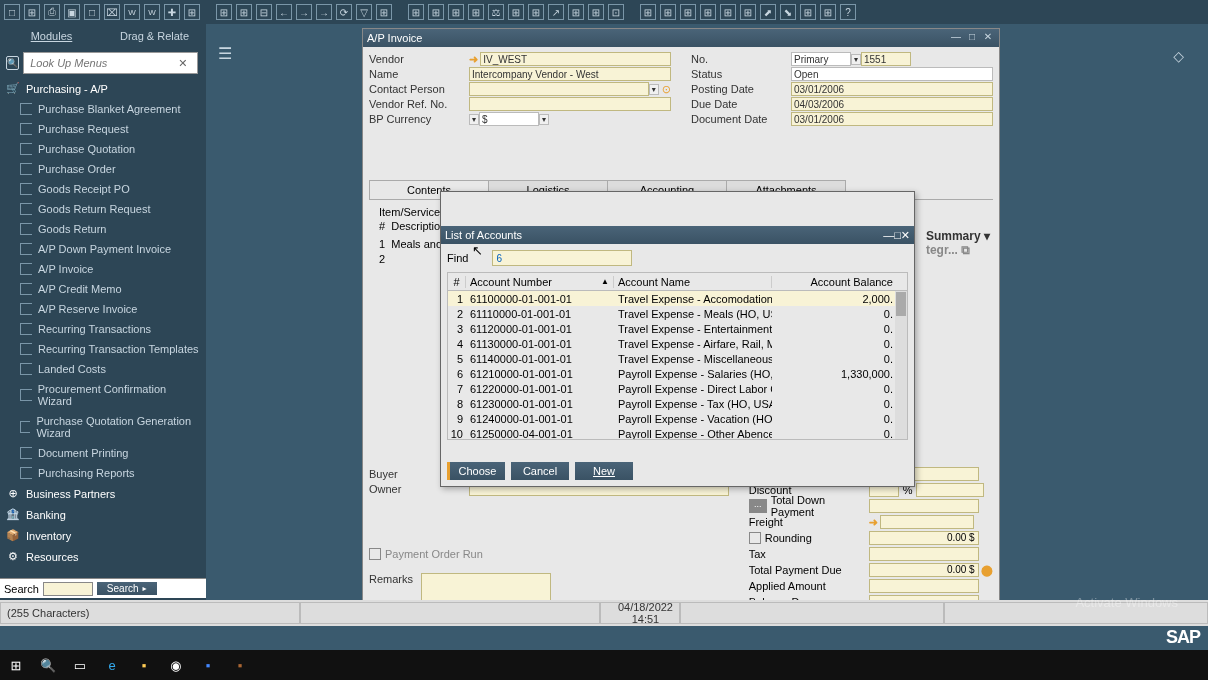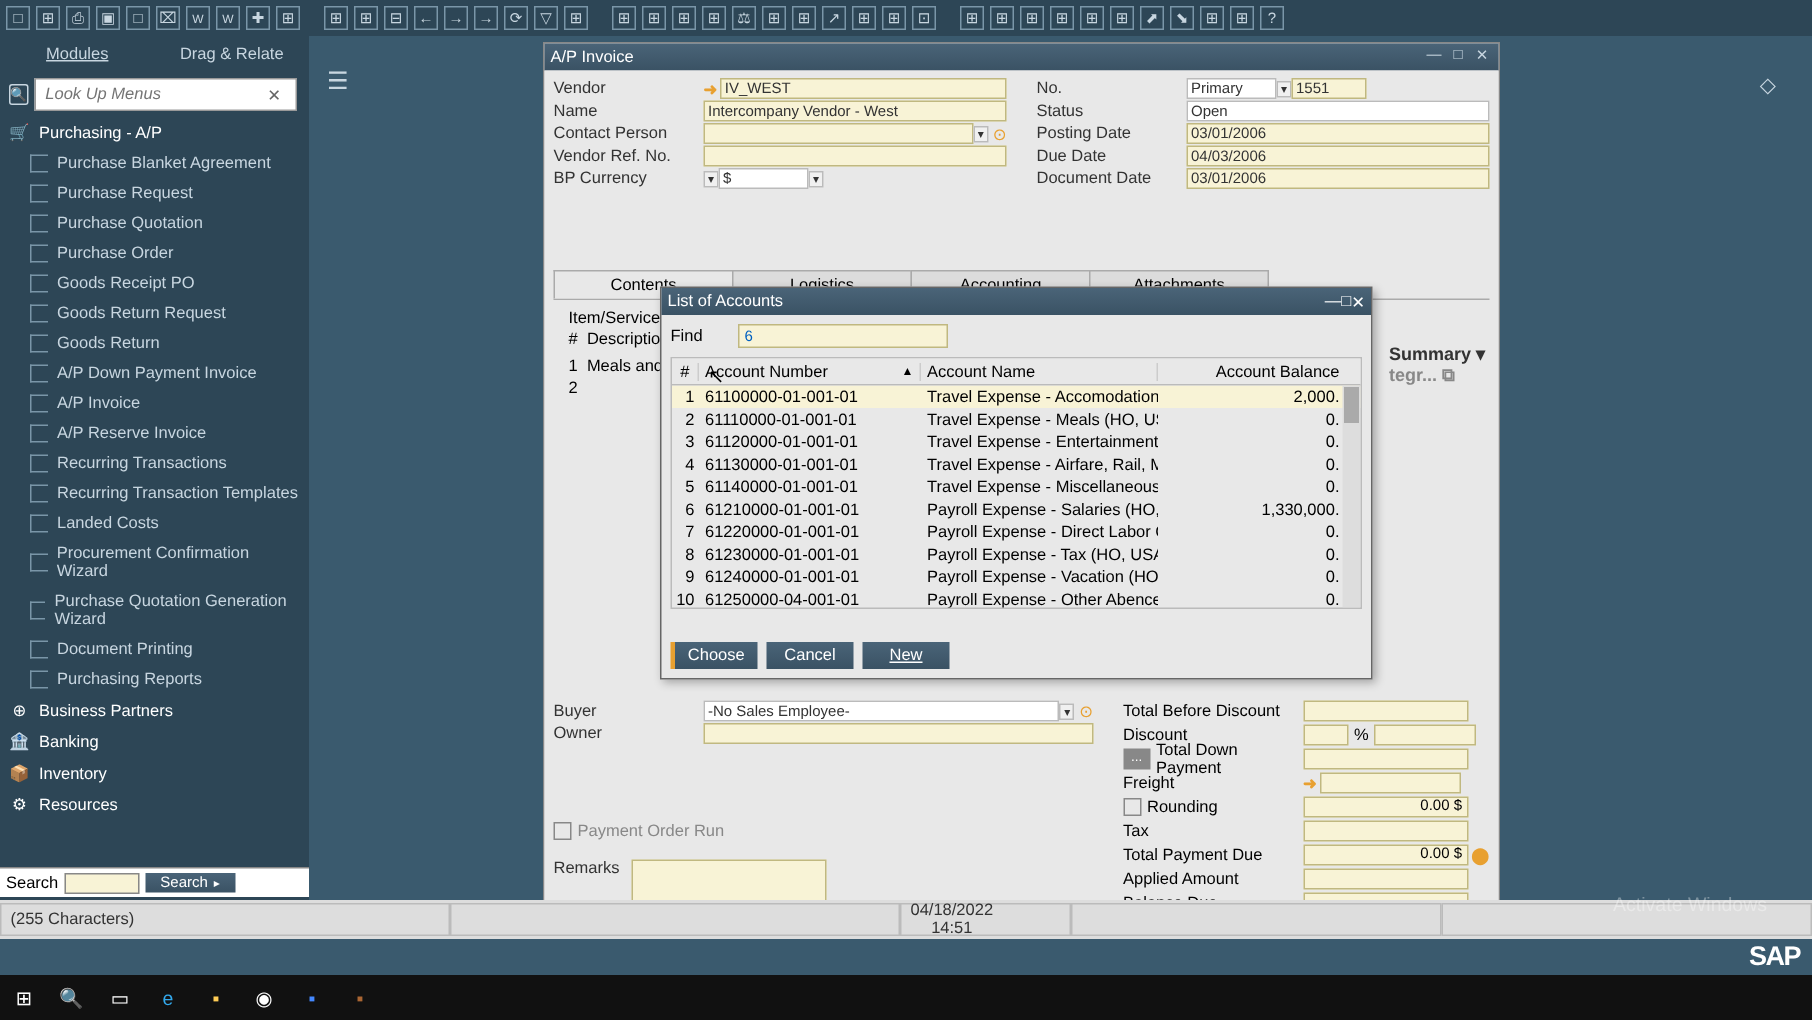--- a/index.html
+++ b/index.html
@@ -68,21 +68,21 @@
 .totals .tlabel { width: 120px; }
 .totals .tval { width: 110px; text-align: right; background: #f8f3d6; border: 1px solid #c0b880; height: 14px; padding-right: 3px; font-size: 10px; }
 .totals .btn3 { width: 18px; height: 14px; background: #888; color: #fff; text-align: center; font-size: 9px; margin-right: 4px; cursor: pointer; }
 .chk { width: 12px; height: 12px; border: 1px solid #888; margin-right: 4px; display: inline-block; }
 
 .remarks-row { display: flex; align-items: flex-start; gap: 8px; margin-top: 12px; }
 .remarks-box { width: 130px; height: 30px; background: #f8f3d6; border: 1px solid #c0b880; }
 
 
 .modal { position: absolute; top: 191px; left: 440px; width: 475px; background: #e8e8e8; border: 1px solid #666; z-index: 100; box-shadow: 2px 2px 6px rgba(0,0,0,.3); }
-.modal-titlebar { height: 18px; background: linear-gradient(#4a6478,#3a5264); color: #fff; font-size: 11px; display: flex; align-items: center; padding: 0 4px; }
+.modal-titlebar { height: 18px; background: linear-gradient(#4a6478,#3a5264); color: #fff; font-size: 11px; display: flex; align-items: center; padding: 0 4px; margin-top: 34px; }
 .modal-titlebar .spacer { flex: 1; }
 .modal-body { padding: 6px; }
 .find-row { display: flex; align-items: center; gap: 24px; margin-bottom: 6px; }
 .find-input { width: 140px; height: 16px; background: #f8f3d6; border: 1px solid #c0b880; font-size: 10px; padding: 0 3px; color: #0060c0; }
 
 .acct-table { border: 1px solid #bbb; font-size: 11px; }
 .acct-head { display: flex; background: #e8e8e8; border-bottom: 1px solid #bbb; height: 18px; align-items: center; }
 .acct-head .c1 { width: 18px; text-align: center; border-right: 1px solid #ccc; }
 .acct-head .c2 { width: 148px; padding-left: 4px; border-right: 1px solid #ccc; display: flex; align-items: center; gap: 4px;}
 .acct-head .c3 { width: 158px; padding-left: 4px; border-right: 1px solid #ccc; }
@@ -106,21 +106,21 @@
 
 .bottom-search { position: absolute; bottom: 82px; left: 0; width: 206px; background: #fff; border-top: 1px solid #888; height: 20px; display: flex; align-items: center; padding: 0 4px; gap: 4px; font-size: 11px; }
 .bottom-search input { width: 50px; height: 14px; border: 1px solid #888; background: #f8f3d6; font-size: 10px; }
 .bottom-search .sbtn { padding: 1px 10px; background: linear-gradient(#4a6478,#3a5264); color: #fff; cursor: pointer; font-size: 10px; display: flex; align-items: center; gap: 4px; }
 
 
 .status1 { position: absolute; bottom: 54px; left: 0; right: 0; height: 26px; background: #ddd; display: flex; align-items: center; font-size: 11px; color: #333; }
 .status1 .cell { border: 1px solid #bbb; height: 22px; display: flex; align-items: center; padding: 0 6px; }
 .status1 .cell.a { width: 300px; }
 .status1 .cell.b { width: 300px; }
-.status1 .cell.c { width: 114px; justify-content: flex-start; }
+.status1 .cell.c { width: 80px; justify-content: flex-end; }
 .status1 .cell.d { flex: 1; }
 .sap-logo { position: absolute; right: 8px; bottom: 32px; font-size: 18px; font-weight: bold; color: #fff; letter-spacing: -1px; }
 .activate { position: absolute; right: 30px; bottom: 70px; color: rgba(255,255,255,.35); font-size: 13px; }
 
 
 .taskbar { position: absolute; bottom: 0; left: 0; right: 0; height: 30px; background: #111; display: flex; align-items: center; padding: 0 6px; gap: 12px; }
 .task-icon { width: 20px; height: 20px; display: inline-flex; align-items: center; justify-content: center; color: #fff; font-size: 13px; cursor: pointer; }
 
 .star-icon { position: absolute; top: 24px; right: 24px; color: #c8d6e0; font-size: 14px; cursor: pointer; }
 
@@ -222,20 +222,24 @@
           <span class="mi-icon"></span>
           <span>Goods Return</span>
         </li>
         <li class="menu-item">
           <span class="mi-icon"></span>
           <span>A/P Down Payment Invoice</span>
         </li>
         <li class="menu-item">
           <span class="mi-icon"></span>
           <span>A/P Invoice</span>
+        </li>
+        <li class="menu-item">
+          <span class="mi-icon"></span>
+          <span>A/P Credit Memo</span>
         </li>
         <li class="menu-item">
           <span class="mi-icon"></span>
           <span>A/P Reserve Invoice</span>
         </li>
         <li class="menu-item">
           <span class="mi-icon"></span>
           <span>Recurring Transactions</span>
         </li>
         <li class="menu-item">

